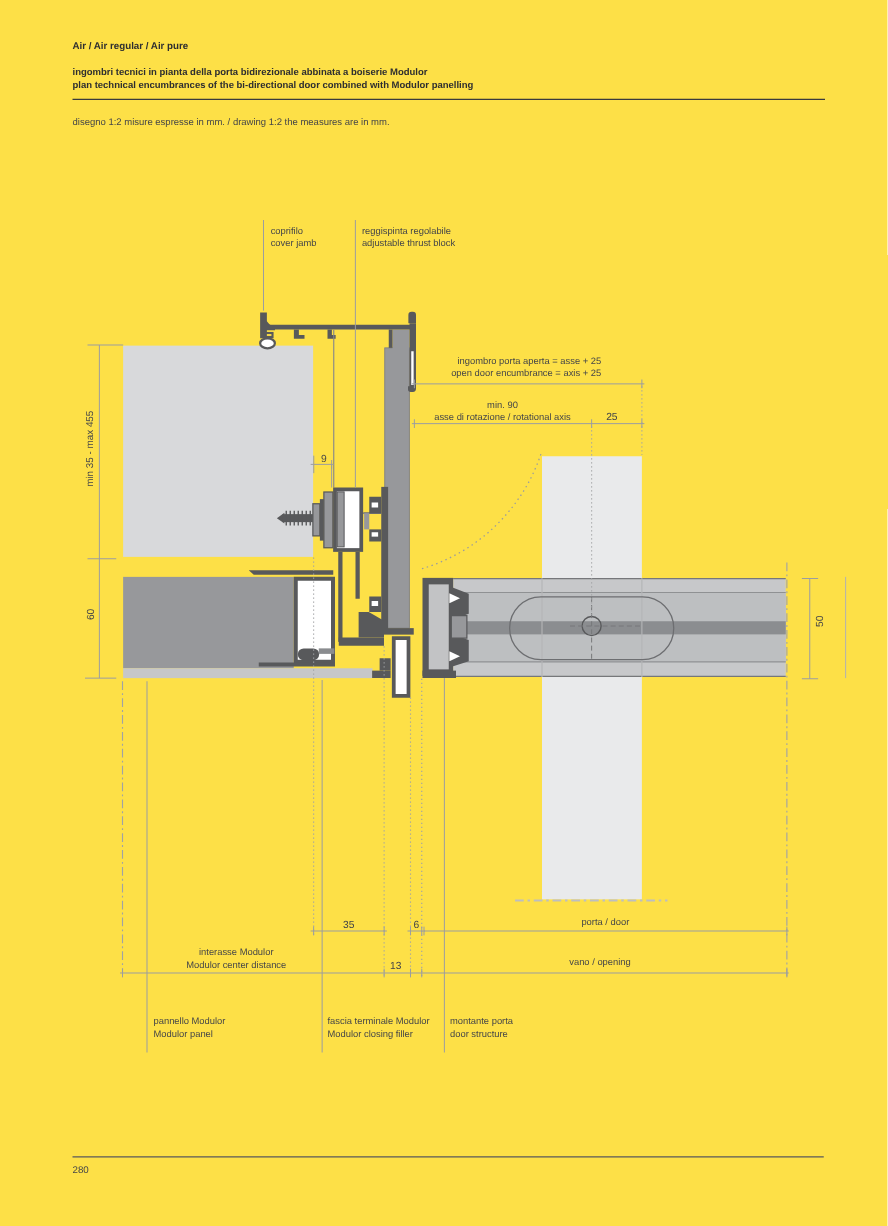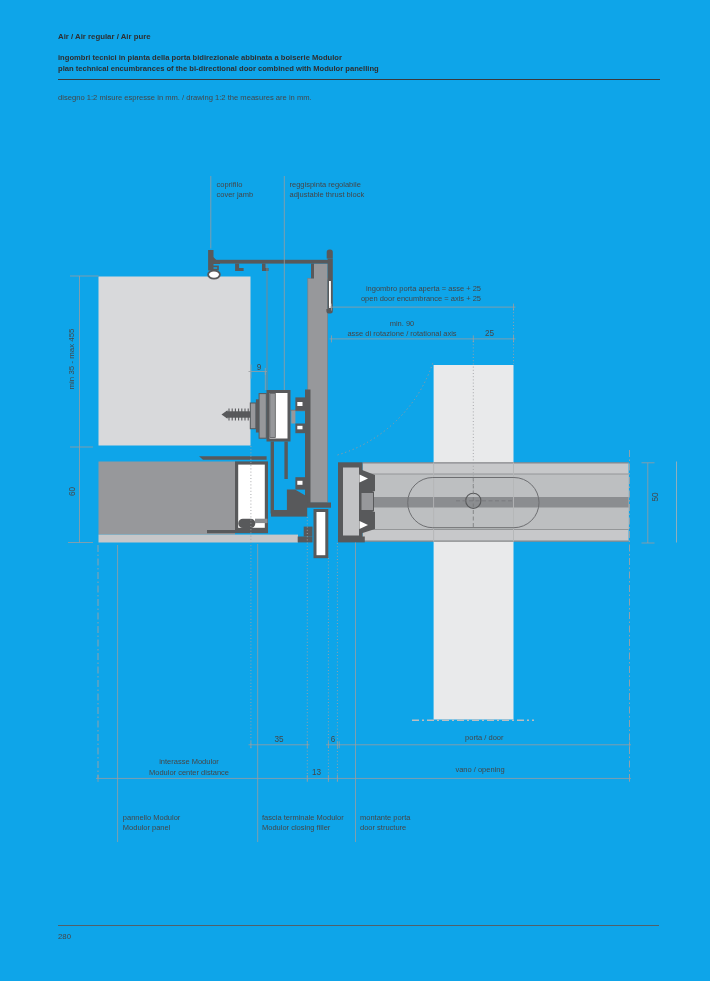--- a/index.html
+++ b/index.html
@@ -1,16 +1,16 @@
 <!DOCTYPE html>
 <html><head>
 <meta charset="utf-8">
 <style>
 html,body{margin:0;padding:0;background:#fff;}
-#page{position:relative;width:710px;height:981px;background:#0ea5e9;overflow:hidden;}
+#page{position:relative;width:710px;height:981px;background:#fde047;overflow:hidden;}
 svg text{font-family:"Liberation Sans",sans-serif;}
 </style>
 </head>
 <body>
 
 <div id="page">
 <svg width="710" height="981" viewBox="0 0 710 981" xmlns="http://www.w3.org/2000/svg">
 <g id="header" fill="#2e2e30" font-size="7.8">
 
 <text x="58" y="39" font-weight="bold">Air / Air regular / Air pure</text>

